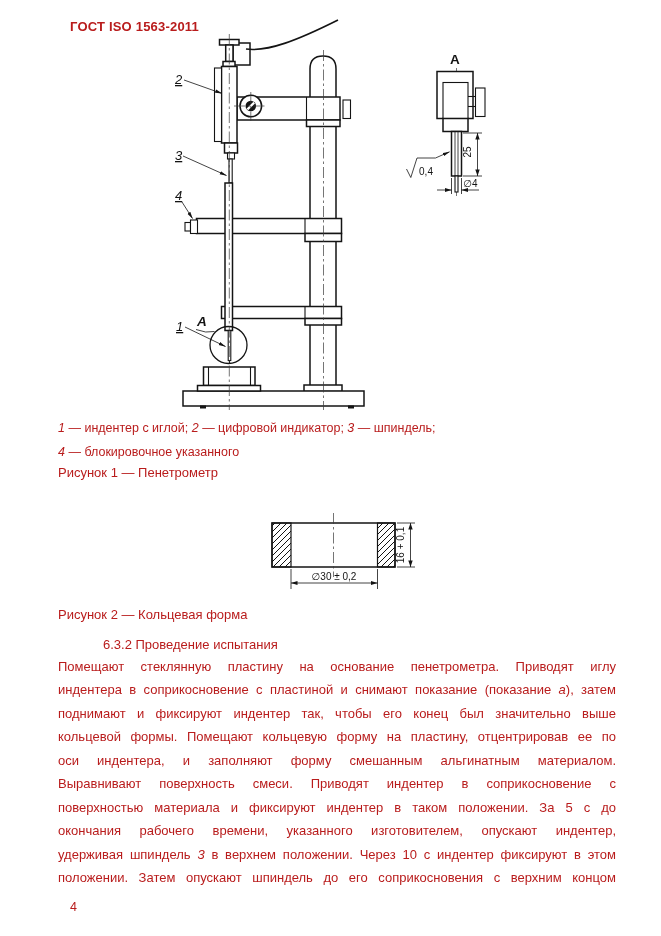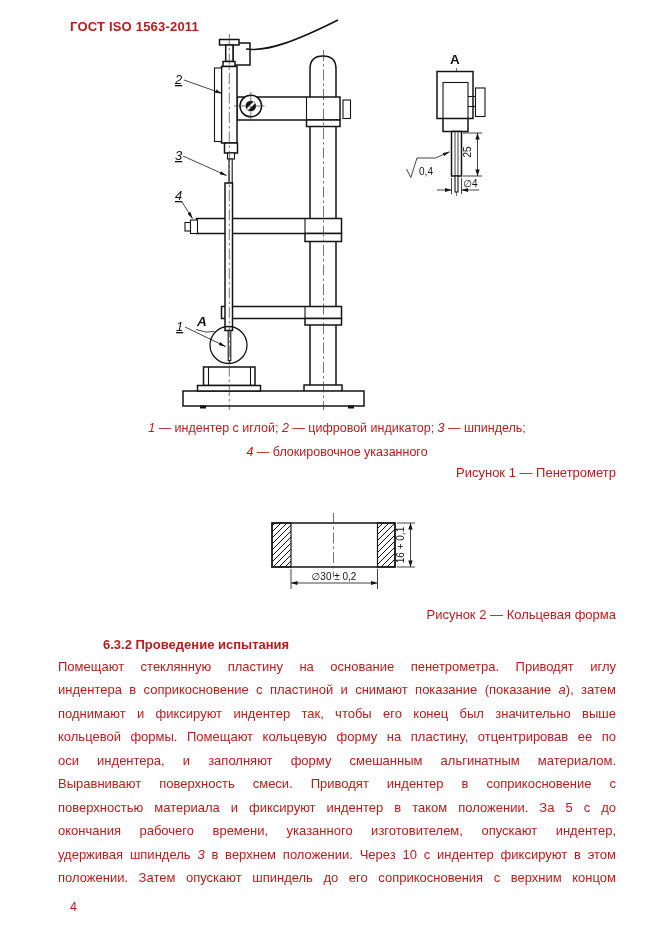--- a/index.html
+++ b/index.html
@@ -4,24 +4,24 @@
 <style>
   html,body{margin:0;padding:0;background:#e8e8e8;}
   .page{
     position:relative; width:661px; height:936px; background:#ffffff;
     font-family:"Liberation Sans", sans-serif; color:#b91c1c; overflow:hidden;
     margin:0 auto;
     padding-left:48px;
   }
   .abs{position:absolute;}
   .doc-header{left:70px; top:19px; font-size:13px; font-weight:bold; letter-spacing:.2px;}
-  .fig-caption{left:58px; top:417px; width:558px; text-align:center; font-size:12.5px; line-height:23.5px;}
-  .fig1-title{left:58px; top:465px; width:558px; text-align:right; font-size:13px;}
-  .fig2-title{left:58px; top:607px; width:558px; text-align:right; font-size:13px;}
-  .sec-heading{left:103px; top:637px; font-size:13px; font-weight:bold;}
+  .fig-caption{left:58px; top:417px; width:558px; text-align:left; font-size:12.5px; line-height:23.5px;}
+  .fig1-title{left:58px; top:465px; width:558px; text-align:left; font-size:13px;}
+  .fig2-title{left:58px; top:607px; width:558px; text-align:left; font-size:13px;}
+  .sec-heading{left:103px; top:637px; font-size:13px; font-weight:normal;}
   .body-para{
     left:58px; top:655px; width:558px; font-size:13px; line-height:23.45px;
     text-align:justify; text-align-last:justify; word-spacing:.5px;
   }
   .page-num{left:70px; top:900px; font-size:12.5px;}
   i{font-style:italic;}
   svg text{font-family:"Liberation Sans", sans-serif; fill:#141414;}
   svg .ol{fill:#fff; stroke:#141414; stroke-width:1.5;}
   svg .ol2{fill:#fff; stroke:#141414; stroke-width:1.1;}
   svg .ln{stroke:#141414; stroke-width:1.1; fill:none;}

